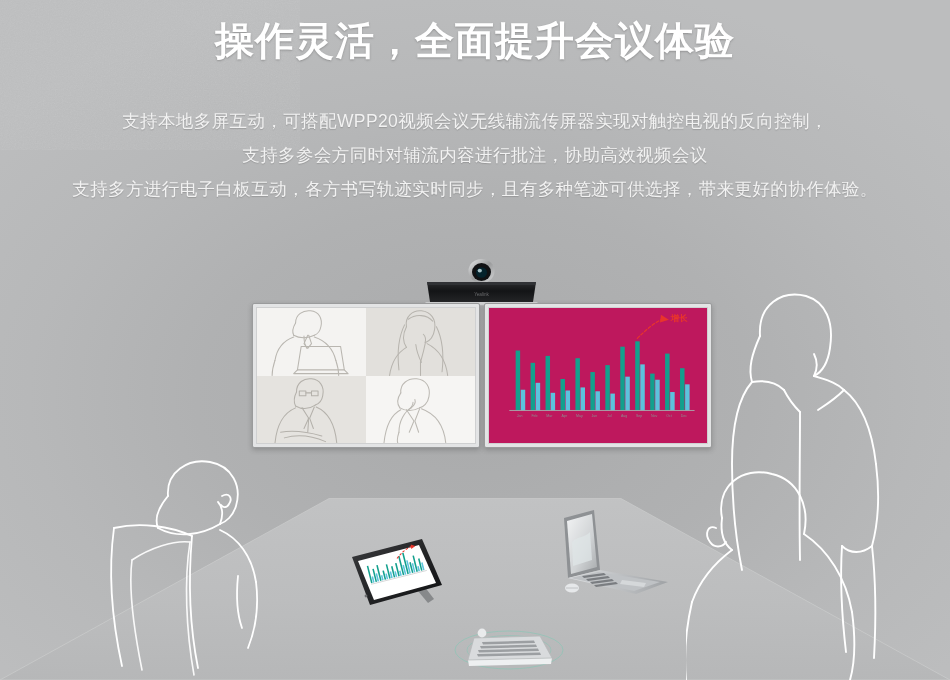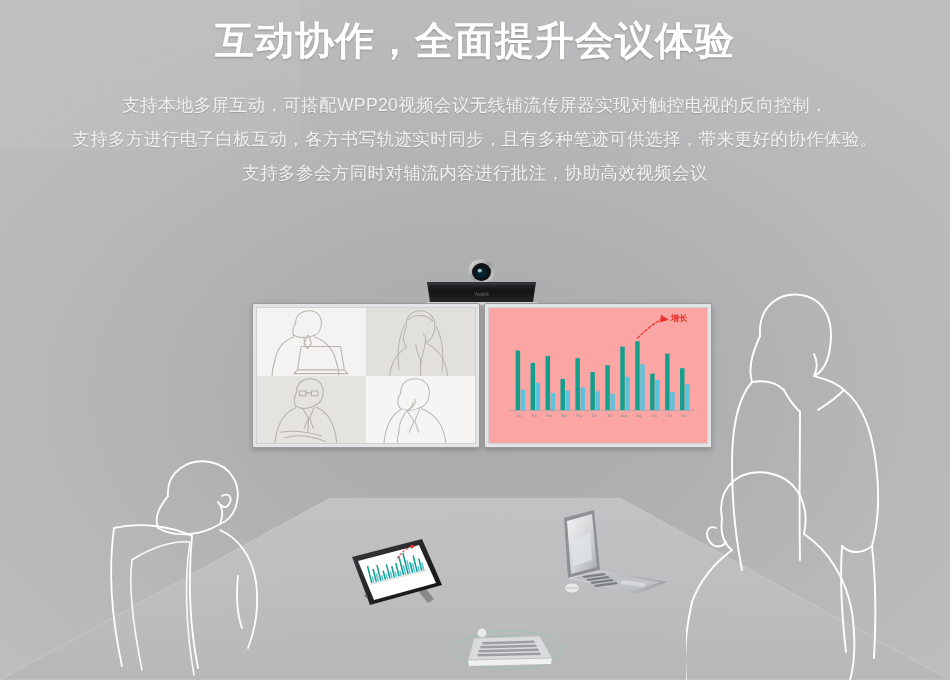--- a/index.html
+++ b/index.html
@@ -21,21 +21,21 @@
   }
 
   
   .headline {
     position: absolute; top: 14px; left: 0; width: 950px;
     text-align: center; color: #ffffff;
     font-size: 39px; font-weight: bold; letter-spacing: 1px;
     text-shadow: 0 1px 2px rgba(70,70,70,.35);
   }
   .body-lines {
-    position: absolute; top: 88px; left: 0; width: 950px; text-align: center;
+    position: absolute; top: 104px; left: 0; width: 950px; text-align: center;
   }
   .body-lines p {
     color: #f2f2f2; font-size: 17.5px; line-height: 34px; letter-spacing: .4px;
     text-shadow: 0 1px 1px rgba(90,90,90,.30);
   }
 
   
   #scene { position: absolute; inset: 0; }
 
   
@@ -58,21 +58,21 @@
   
   #grid-4 { display: grid; grid-template-columns: 1fr 1fr; grid-template-rows: 1fr 1fr; width: 100%; height: 100%; }
   .cell { position: relative; overflow: hidden; }
   .cell.a { background: #f4f3f1; }
   .cell.b { background: #e2e0dc; }
   .cell.c { background: #e5e3df; }
   .cell.d { background: #f6f5f3; }
   .cell svg { position: absolute; inset: 0; width: 100%; height: 100%; }
 
   
-  #chart-panel-inner { background: #fca5a5; }
+  #chart-panel-inner { background: #be185d; }
   #wb-chart { position: absolute; inset: 0; width: 100%; height: 100%; }
 
   
   #camera { position: absolute; left: 423px; top: 258px; width: 117px; height: 48px; }
 
   
   #tablet { position: absolute; left: 344px; top: 533px; width: 105px; height: 82px; }
   #laptop { position: absolute; left: 548px; top: 508px; width: 126px; height: 92px; }
   #speakerphone { position: absolute; left: 448px; top: 620px; width: 122px; height: 52px; }
 
@@ -436,21 +436,21 @@
         <path d="M34 22 L86 20.5 L87 23 L35 24.5 Z"></path>
         <path d="M32 26 L88 24.5 L89 27 L33 28.5 Z"></path>
         <path d="M30 30 L90 28.5 L91 31 L31 32.5 Z"></path>
         <path d="M29 34 L92 32.5 L93 35 L30 36.5 Z"></path>
       </g>
       <circle cx="34" cy="13" r="4.4" fill="#e9ebec"></circle>
     </svg>
 
   </div>
 
-  <div class="headline">互动协作，全面提升会议体验</div>
+  <div class="headline">操作灵活，全面提升会议体验</div>
 
   <div class="body-lines">
     <p>支持本地多屏互动，可搭配WPP20视频会议无线辅流传屏器实现对触控电视的反向控制，</p>
+    <p>支持多参会方同时对辅流内容进行批注，协助高效视频会议</p>
     <p>支持多方进行电子白板互动，各方书写轨迹实时同步，且有多种笔迹可供选择，带来更好的协作体验。</p>
-    <p>支持多参会方同时对辅流内容进行批注，协助高效视频会议</p>
   </div>
 
 </div>
 
 </body></html>

